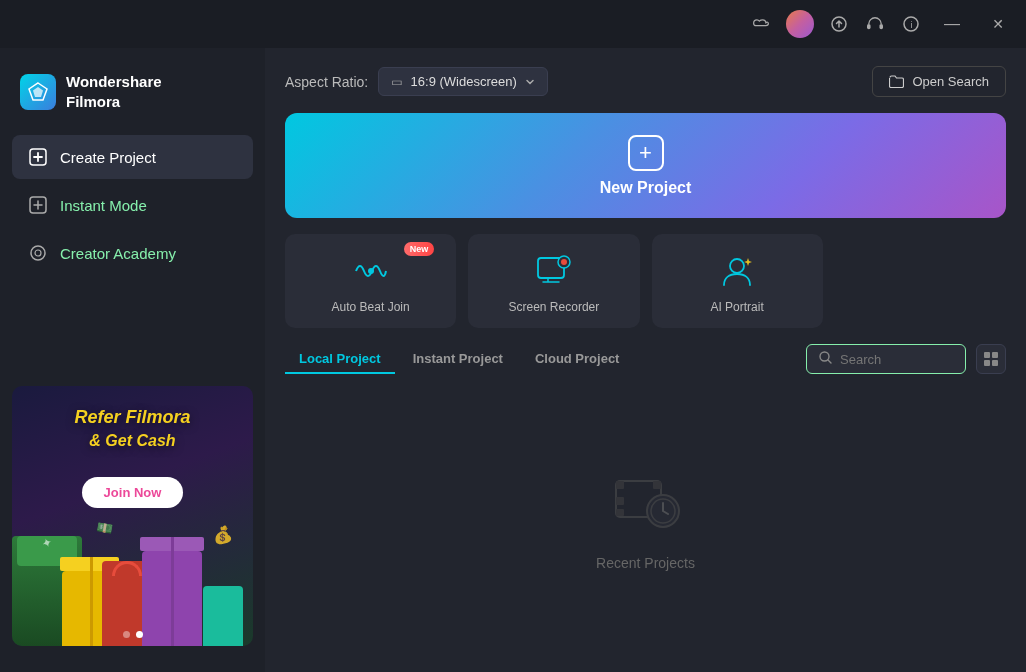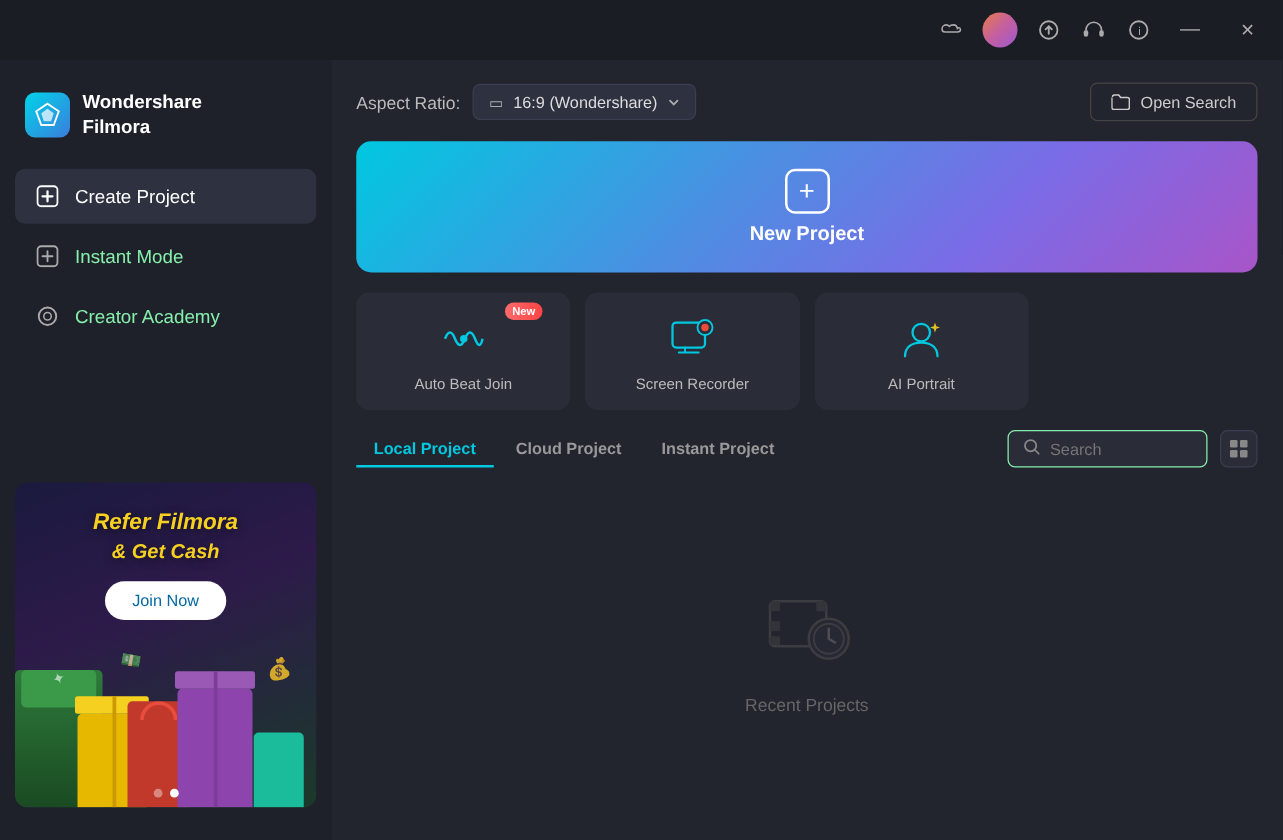--- a/index.html
+++ b/index.html
@@ -155,28 +155,28 @@
       text-shadow: 0 2px 8px rgba(0,0,0,0.5);
     }
     .banner-title span { color: #f5d020; font-style: italic; }
     .banner-subtitle {
       font-size: 16px;
       font-weight: 800;
       color: #f5d020;
       font-style: italic;
     }
     .banner-btn {
-      margin-top: 12px;
+      margin-top: 24px;
       background: #fff;
-      color: #0369a1;
+      color: #ec4899;
       border: none;
       border-radius: 20px;
       padding: 8px 22px;
       font-size: 13px;
-      font-weight: 400;
+      font-weight: 700;
       cursor: pointer;
     }
     .banner-dots {
       position: absolute;
       bottom: 8px;
       left: 50%;
       transform: translateX(-50%);
       display: flex;
       gap: 6px;
       z-index: 3;
@@ -530,21 +530,21 @@
 
   </div>
 
   <div class="main-content">
 
     <div class="top-bar">
       <div class="aspect-ratio-group">
         <span class="aspect-label">Aspect Ratio:</span>
         <div class="aspect-dropdown">
           <span style="font-size:12px;color:#aaa;">▭</span>
-          <span>16:9 (Wondershare)</span>
+          <span>16:9 (Widescreen)</span>
           <svg width="10" height="10" viewBox="0 0 10 10" fill="none">
             <path d="M2 3.5L5 6.5L8 3.5" stroke="#aaa" stroke-width="1.5" stroke-linecap="round"></path>
           </svg>
         </div>
       </div>
       <button class="open-project-btn">
         <svg width="15" height="13" viewBox="0 0 15 13" fill="none">
           <path d="M1 2.5C1 1.67 1.67 1 2.5 1H6l1.5 2H13C13.83 3 14.5 3.67 14.5 4.5V11C14.5 11.83 13.83 12.5 13 12.5H2C1.17 12.5 .5 11.83 .5 11V3" stroke="#ccc" stroke-width="1.2" fill="none"></path>
         </svg>
         <span>Open Search</span>
@@ -593,22 +593,22 @@
         </div>
         <span class="tool-card-label">AI Portrait</span>
       </div>
 
     </div>
 
     <div class="project-section">
       <div class="project-tabs-bar">
         <div class="tabs-group">
           <div class="tab active">Local Project</div>
+          <div class="tab">Instant Project</div>
           <div class="tab">Cloud Project</div>
-          <div class="tab">Instant Project</div>
         </div>
         <div class="search-and-view">
           <div class="search-box">
             <span class="search-icon-btn">
               <svg width="13" height="13" viewBox="0 0 13 13" fill="none">
                 <circle cx="5.5" cy="5.5" r="4.5" stroke="#888" stroke-width="1.4"></circle>
                 <path d="M9 9L12 12" stroke="#888" stroke-width="1.4" stroke-linecap="round"></path>
               </svg>
             </span>
             <input type="text" placeholder="Search" style="">

